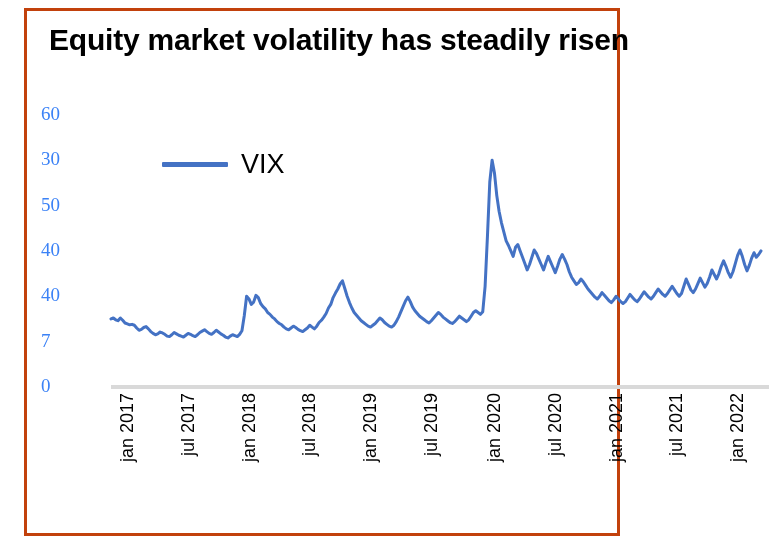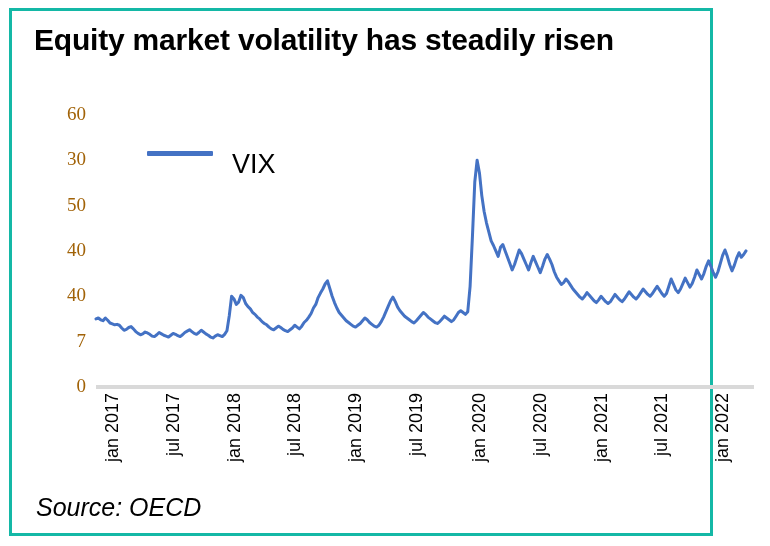--- a/index.html
+++ b/index.html
@@ -10,26 +10,26 @@
   }
   body {
     width: 770px;
     height: 546px;
     font-family: "Liberation Sans", sans-serif;
     overflow: hidden;
   }
 
   #figure {
     position: absolute;
-    left: 9px;
+    left: 24px;
     top: 8px;
-    width: 704px;
+    width: 596px;
     height: 528px;
     background: #ffffff;
-    border: 3px solid #14b8a6;
+    border: 3px solid #c2410c;
     box-sizing: border-box;
   }
 
   
   #chart-title {
     position: absolute;
     left: 22px;
     top: 12px;
     width: 700px;
     font-size: 30px;
@@ -63,23 +63,22 @@
     position: absolute;
     left: 14px;
     top: 103px;
     width: 60px;
     height: 272px;
   }
   .y-tick-label {
     position: absolute;
     right: 0;
     width: 60px;
-    text-align: right;
     font-size: 19px;
-    color: #a16207;
+    color: #3b82f6;
     font-family: "Liberation Serif", serif;
     transform: translateY(-50%);
     white-space: nowrap;
   }
 
   
   #x-axis-line {
     position: absolute;
     left: 84px;
     top: 374px;
@@ -104,22 +103,22 @@
     transform-origin: left top;
     transform: rotate(-90deg) translateX(-100%);
   }
 
   
   #legend {
     position: absolute;
     left: 135px;
     top: 140px;
     display: flex;
-    align-items: flex-start;
-    gap: 16px;
+    align-items: center;
+    gap: 10px;
   }
   #legend-line {
     width: 66px;
     height: 5px;
     background: #4472c4;
     border-radius: 1px;
   }
   #legend-label {
     font-size: 27px;
     color: #000000;
@@ -176,15 +175,14 @@
       <div class="x-tick-label" style="left: 494.669px;">jan 2021</div>
       <div class="x-tick-label" style="left: 555.46px;">jul 2021</div>
       <div class="x-tick-label" style="left: 616.252px;">jan 2022</div>
     </div>
 
   <div id="legend">
     <span id="legend-line" style="background: rgb(68, 114, 196);"></span>
     <span id="legend-label">VIX</span>
   </div>
 
-  <div id="source-note">Source: OECD</div>
 
 </div>
 
 </body></html>

